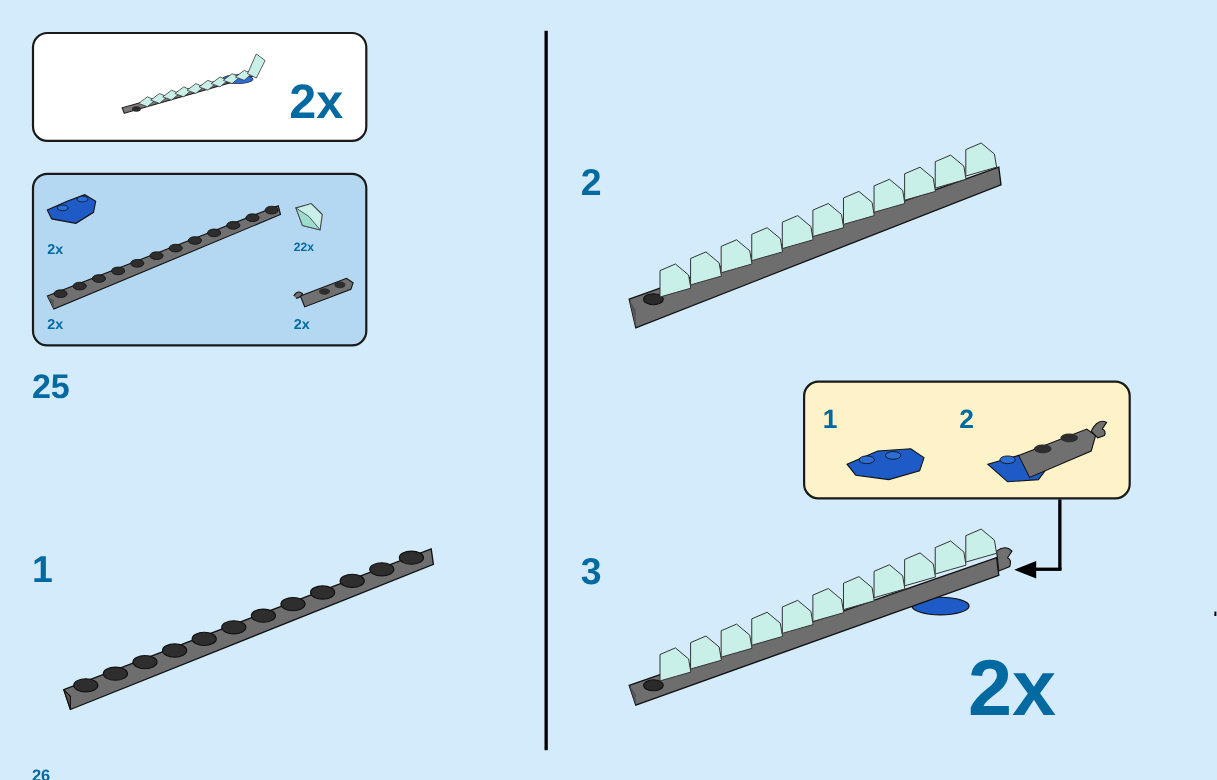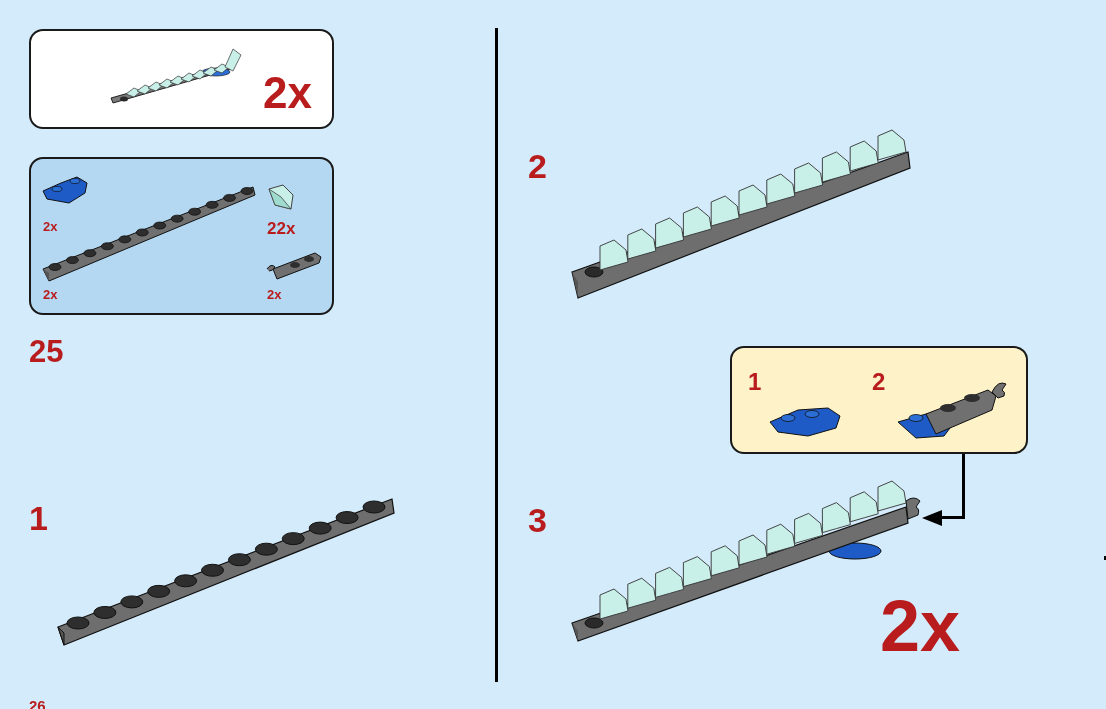--- a/index.html
+++ b/index.html
@@ -1,18 +1,18 @@
 <!DOCTYPE html>
 <html><head>
 <meta charset="utf-8">
 <style>
   html,body{margin:0;padding:0;}
   body{width:1106px;height:709px;background:#d4ebfb;position:relative;overflow:hidden;font-family:"Liberation Sans",sans-serif;}
   .abs{position:absolute;}
-  .num{font-weight:bold;color:#b91c1c;}
+  .num{font-weight:bold;color:#0369a1;}
   .box{position:absolute;border:2px solid #1a1a1a;border-radius:14px;box-sizing:border-box;}
   svg{position:absolute;overflow:visible;}
 </style>
 </head>
 <body>
 
 <div class="box" style="left:29px;top:29px;width:305px;height:100px;background:#ffffff;">
   <svg width="305" height="100" style="left:0;top:0;">
     <polygon points="82,72 200,38 197,34 80,67" fill="#7a7a7a" stroke="#222" stroke-width="1"></polygon>
     <ellipse cx="185" cy="41" rx="14" ry="4" fill="#2b6ed6" stroke="#222" stroke-width="0.7"></ellipse>
@@ -38,21 +38,21 @@
     <polygon points="2,16 20,8 36,2 46,8 44,18 28,28 6,24" fill="#1e5bc6" stroke="#111" stroke-width="1"></polygon>
     <ellipse cx="16" cy="14" rx="5" ry="2.5" fill="#2b6ed6" stroke="#111" stroke-width="0.7"></ellipse>
     <ellipse cx="34" cy="6" rx="5" ry="2.5" fill="#2b6ed6" stroke="#111" stroke-width="0.7"></ellipse>
   </svg>
   <div class="abs num" style="left:12px;top:60px;font-size:13px;">2x</div>
 
   <svg width="36" height="30" style="left:234px;top:24px;">
     <polygon points="4,6 18,2 28,12 26,26 10,22" fill="#c8f0e8" stroke="#444" stroke-width="1"></polygon>
     <polygon points="4,6 10,22 26,26 16,14" fill="#9fdcd0" stroke="#444" stroke-width="0.8"></polygon>
   </svg>
-  <div class="abs num" style="left:236px;top:60px;font-size:17px;">22x</div>
+  <div class="abs num" style="left:236px;top:60px;font-size:11px;">22x</div>
 
   <svg width="220" height="100" style="left:10px;top:24px;">
     <polygon points="2,86 212,4 214,12 8,98" fill="#707070" stroke="#111" stroke-width="1"></polygon>
     <polygon points="2,86 8,98 8,90" fill="#555"></polygon>
     <g fill="#2e2e2e" stroke="#111" stroke-width="0.8" id="studs1">
         <ellipse cx="14" cy="84" rx="6" ry="3.5"></ellipse>
         <ellipse cx="31.454545454545453" cy="77.0909090909091" rx="6" ry="3.5"></ellipse>
         <ellipse cx="48.90909090909091" cy="70.18181818181819" rx="6" ry="3.5"></ellipse>
         <ellipse cx="66.36363636363636" cy="63.27272727272727" rx="6" ry="3.5"></ellipse>
         <ellipse cx="83.81818181818181" cy="56.36363636363636" rx="6" ry="3.5"></ellipse>

